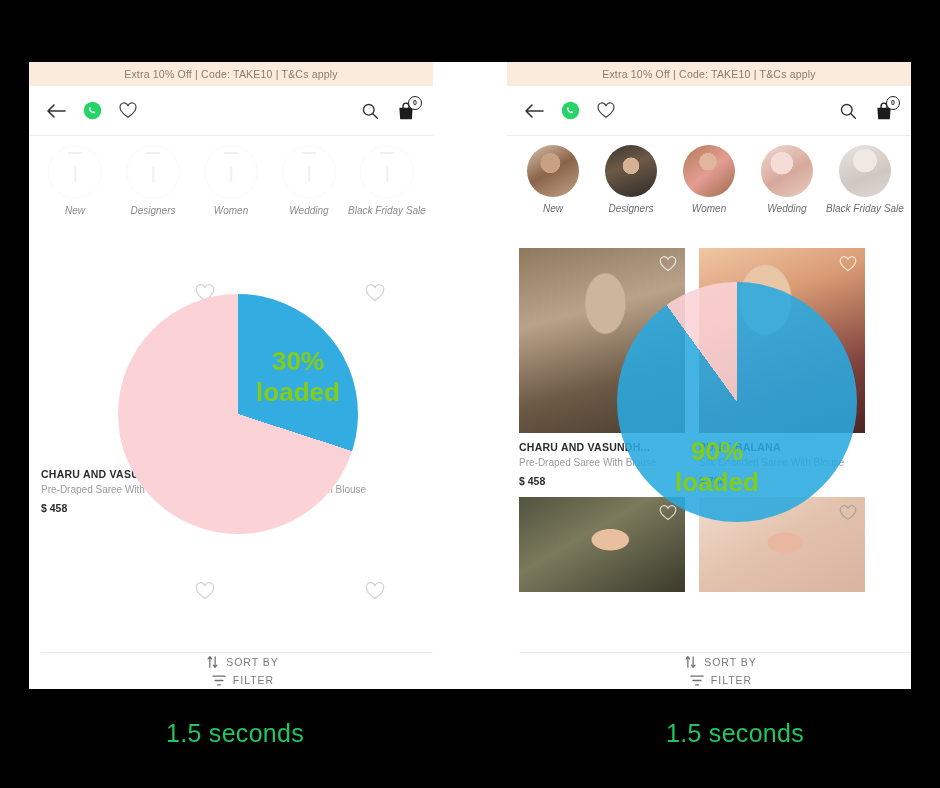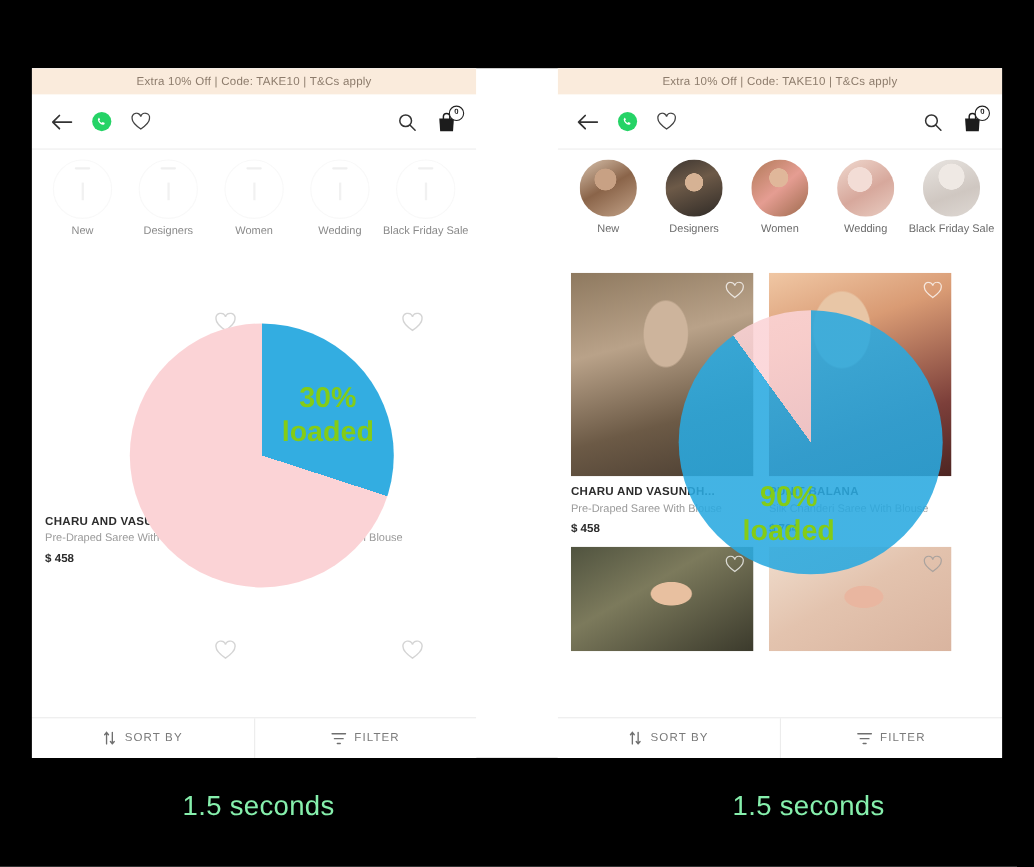--- a/index.html
+++ b/index.html
@@ -43,21 +43,21 @@
   }
 
   
   .cats{
     position:absolute;left:0;top:75px;width:100%;height:83px;
     display:flex;align-items:flex-start;justify-content:space-between;
     padding:8px 10px 0 10px;box-sizing:border-box;
   }
   .cat{width:72px;display:flex;flex-direction:column;align-items:center;}
   .cat .bubble{width:52px;height:52px;border-radius:50%;overflow:hidden;position:relative;}
-  .cat .lbl{margin-top:6px;font-size:10px;color:#6b6b6b;white-space:nowrap;text-align:center;}
+  .cat .lbl{margin-top:6px;font-size:10px;color:#6b6b6b;white-space:nowrap;text-align:center;font-style:italic;}
   .panel-left .cat .bubble{background:#fff;border:1px solid #f3f3f3;opacity:.55;}
   .panel-left .cat .lbl{color:#8a8a8a;}
   
   .panel-left .cat .bubble:before{
     content:"";position:absolute;left:50%;top:6px;transform:translateX(-50%);
     width:14px;height:2px;background:#e3e3e3;border-radius:2px;
   }
   .panel-left .cat .bubble:after{
     content:"";position:absolute;left:50%;top:20px;transform:translateX(-50%);
     width:1.5px;height:16px;background:#e6e6e6;
@@ -81,22 +81,22 @@
   .brand{font-size:10.5px;font-weight:700;color:#2c2c2c;letter-spacing:.25px;margin-top:8px;white-space:nowrap;overflow:hidden;}
   .desc{font-size:10px;color:#9a9a9a;line-height:14px;margin-top:3px;}
   .price{font-size:10.5px;font-weight:700;color:#2c2c2c;margin-top:5px;}
   .panel-left .brand{color:#2c2c2c;}
 
   
   .ghost-heart{position:absolute;opacity:.6;}
 
   
   .botbar{
-    position:absolute;left:0;bottom:0;width:100%;height:36px;background:#fff;
-    border-top:1px solid #ececec;display:flex;
+    position:absolute;left:12px;bottom:0;width:100%;height:36px;background:#fff;
+    border-top:1px solid #ececec;display:flex;flex-direction:column;
   }
   .botbtn{
     flex:1;display:flex;align-items:center;justify-content:center;gap:7px;
     font-size:10.5px;color:#7a7a7a;letter-spacing:1px;height:100%;
   }
   .botbtn:first-child{border-right:1px solid #ececec;}
 
   
   .pie{position:absolute;border-radius:50%;}
   .pie-left{
@@ -119,21 +119,21 @@
   
   .badge{
     position:absolute;display:flex;align-items:center;justify-content:center;
     color:#fff;border-radius:16px;font-weight:400;white-space:nowrap;
   }
   .badge-left{left:106px;top:66px;width:268px;height:64px;background:#f5234a;font-size:34px;}
   .badge-right{left:628px;top:66px;width:198px;height:62px;background:#12a2e0;font-size:34px;}
 
   
   .caption{
-    position:absolute;color:#86efac;font-size:25px;letter-spacing:.3px;
+    position:absolute;color:#22c55e;font-size:25px;letter-spacing:.3px;
     text-align:center;
   }
   .cap-left{left:60px;top:702px;width:350px;}
   .cap-right{left:540px;top:702px;width:390px;}
 
   
   .ph{position:absolute;inset:0;}
 </style>
 </head>
 <body>

